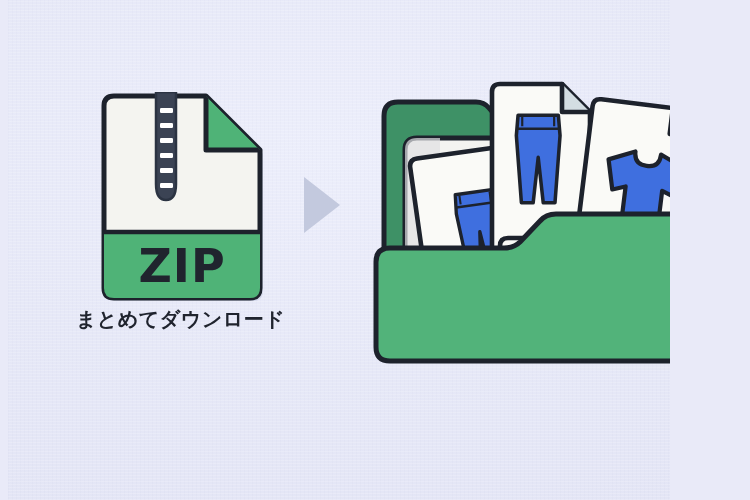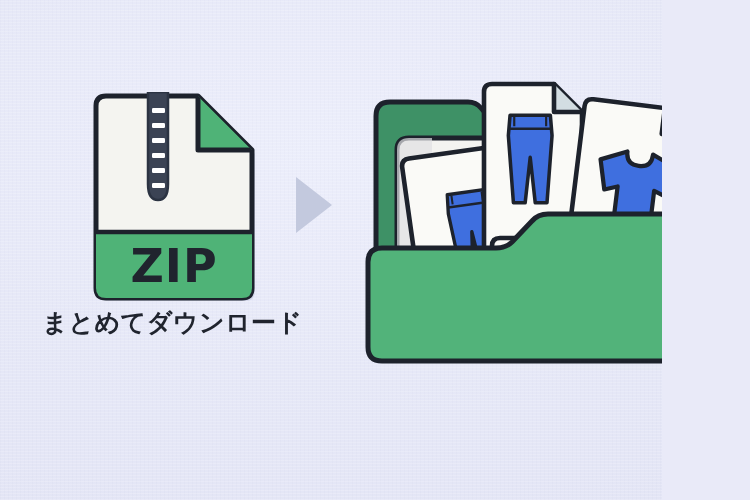--- a/index.html
+++ b/index.html
@@ -14,20 +14,21 @@
     overflow: hidden;
     font-family: "DejaVu Sans", "Liberation Sans", sans-serif;
   }
   #stage {
     position: relative;
     width: 662px;
     height: 500px;
     background:
       radial-gradient(ellipse 120% 80% at 50% 30%, #eceefb 0%, #e6e8f7 55%, #e3e5f5 100%);
     overflow: hidden;
+    margin-left: 8px;
   }
   
   #grain {
     position: absolute;
     inset: 0;
     pointer-events: none;
     opacity: .55;
     background-image:
       repeating-linear-gradient(0deg, rgba(255,255,255,.30) 0px, rgba(255,255,255,.30) 1px, rgba(0,0,0,0) 1px, rgba(0,0,0,0) 3px),
       repeating-linear-gradient(90deg, rgba(120,125,175,.045) 0px, rgba(120,125,175,.045) 1px, rgba(0,0,0,0) 1px, rgba(0,0,0,0) 4px);
@@ -36,21 +37,21 @@
   #artboard {
     position: absolute;
     inset: 0;
   }
   .cap {
     position: absolute;
     left: 0;
     top: 306px;
     width: 345px;
     text-align: center;
-    font-size: 25px;
+    font-size: 20px;
     font-weight: 700;
     letter-spacing: .5px;
     color: #20242e;
     font-family: "DejaVu Sans", "Liberation Sans", sans-serif;
     white-space: nowrap;
   }
   svg { display: block; }
 </style>
 </head>
 <body>

